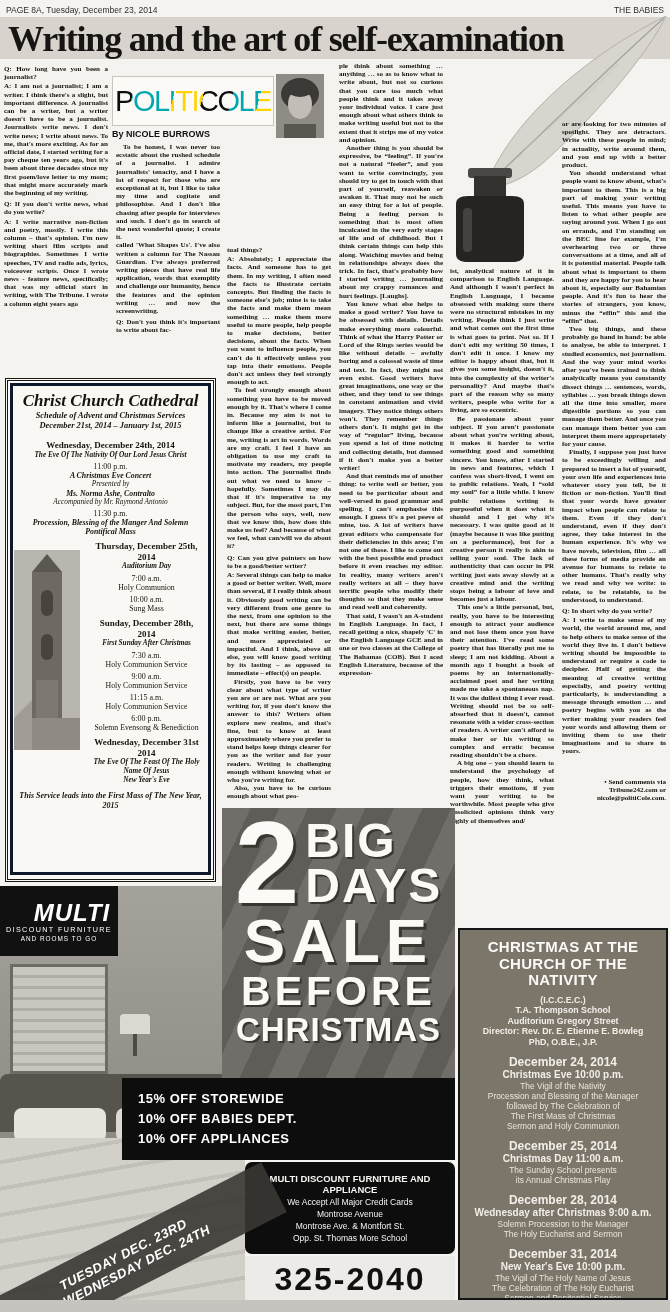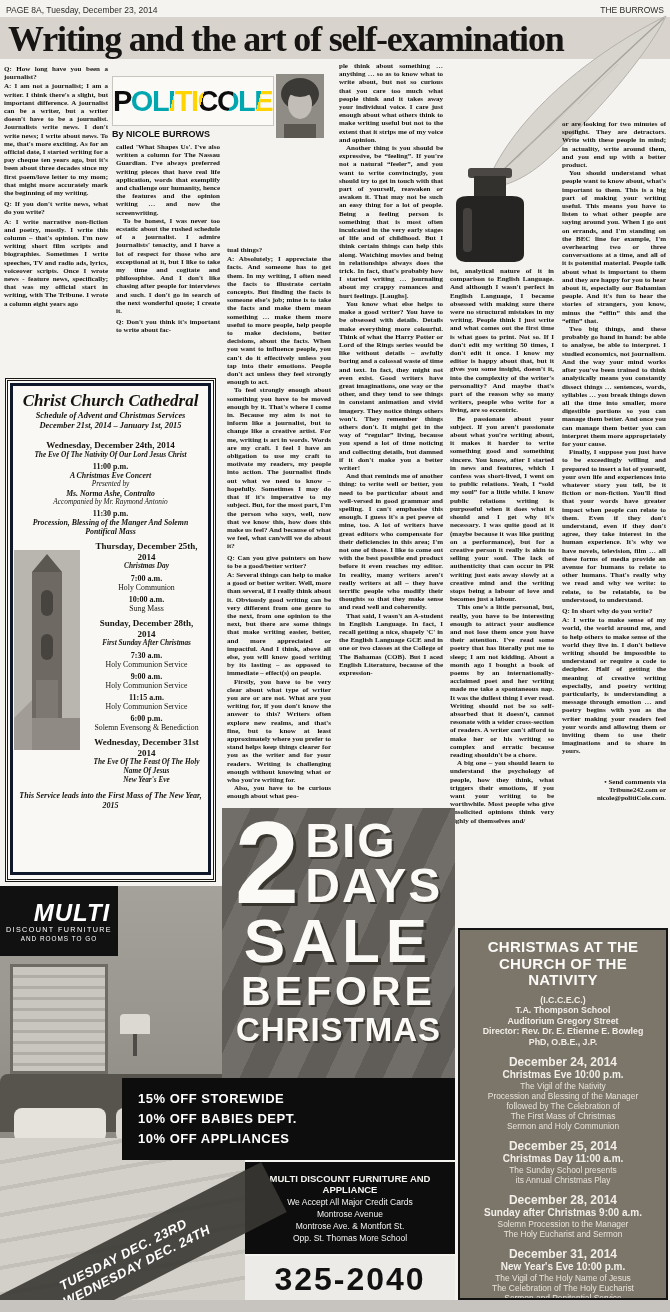--- a/index.html
+++ b/index.html
@@ -27,40 +27,40 @@
   .c1{left:4px;top:62px;height:318px;}
   .c2{left:116px;top:143px;height:233px;}
   .c3{left:227px;top:243px;height:564px;}
   .c4{left:339px;top:62px;height:745px;}
   .c5{left:450px;top:267px;height:658px;}
   .c6{left:562px;top:120px;height:806px;}
 
   
   .plogo{position:absolute;left:112px;top:76px;width:162px;height:50px;background:#fbfaf7;
     border:1px solid #c9c6c0;box-sizing:border-box;overflow:hidden;}
-  .plogo span{display:block;font-family:"Liberation Sans",sans-serif;font-weight:700;font-size:29px;
-    letter-spacing:-1.5px;line-height:48px;
+  .plogo span{display:block;font-family:"Liberation Sans",sans-serif;font-weight:400;font-size:29px;
+    letter-spacing:-1.5px;line-height:48px;text-align:center;
     background:linear-gradient(105deg,#0c0c0c 0 14%,#00a6b0 14% 38%,#ffd400 38% 55%,#0c0c0c 55% 72%,#00a6b0 72% 88%,#ffd400 88% 100%);
     -webkit-background-clip:text;background-clip:text;color:#0c0c0c;-webkit-text-fill-color:transparent;}
   .headshot{position:absolute;left:276px;top:74px;width:48px;height:64px;}
   .byline{position:absolute;left:112px;top:129px;width:170px;font-family:"Liberation Sans",sans-serif;
     font-weight:700;font-size:9px;color:#101010;}
 
   .quill{position:absolute;left:448px;top:8px;width:222px;height:256px;}
 
   
   .cathedral{position:absolute;left:5px;top:378px;width:211px;height:504px;
     border:3px double #1a1814;background:#faf8f4;box-sizing:border-box;}
   .cathedral-inner{position:relative;margin:2px;border:3px solid #0f172a;height:492px;box-sizing:border-box;
     padding:4px 5px;text-align:center;overflow:hidden;}
   .cathedral .t1{font-size:17px;font-weight:700;font-style:italic;line-height:20px;margin-top:1px;}
   .cathedral .t2{font-size:8.4px;font-weight:700;font-style:italic;line-height:10px;}
   .cathedral .d{font-size:9px;font-weight:700;margin-top:5px;line-height:10.5px;}
   .cathedral .s{font-size:7.3px;font-weight:700;font-style:italic;line-height:8.8px;}
-  .cathedral .tm{font-size:8px;font-weight:700;margin-top:3px;line-height:9px;}
+  .cathedral .tm{font-size:8px;font-weight:400;margin-top:3px;line-height:9px;}
   .cathedral .p2{font-size:7.8px;line-height:9px;}
   .cathedral .i{font-size:7.8px;font-style:italic;font-weight:700;line-height:9px;}
   .cathedral .i2{font-size:7.3px;font-style:italic;line-height:8.6px;}
   .cathedral .ft{font-size:8px;font-weight:700;font-style:italic;margin-top:7px;line-height:9.5px;}
   .cathedral .ind{margin-left:72px;}
   .cathedral .gap{height:4px;}
   .church-photo{position:absolute;left:6px;top:169px;width:66px;height:200px;}
 
   
   .bedroom{position:absolute;left:0;top:886px;width:245px;height:426px;overflow:hidden;
@@ -91,21 +91,21 @@
   .sale .big,.sale .days{font-size:48px;line-height:45px;letter-spacing:2px;text-shadow:2px 2px 0 #39362f;}
   .sale .salew{font-size:62px;line-height:58px;letter-spacing:6px;text-shadow:3px 3px 0 #39362f;}
   .sale .before{font-size:41px;line-height:42px;letter-spacing:4px;text-shadow:2px 2px 0 #39362f;}
   .sale .xmas{font-size:33px;line-height:36px;letter-spacing:1px;text-shadow:2px 2px 0 #39362f;}
   .discounts{position:absolute;left:122px;top:1078px;width:333px;height:82px;background:#0d0d0d;
     color:#fff;font-family:"Liberation Sans",sans-serif;font-weight:900;
     display:flex;flex-direction:column;justify-content:center;padding-left:16px;box-sizing:border-box;}
   .discounts .ln{font-size:13px;line-height:20px;letter-spacing:0.5px;}
   .minfo{position:absolute;left:245px;top:1162px;width:210px;height:92px;background:#0d0d0d;
     color:#f5f4f1;text-align:center;font-family:"Liberation Sans",sans-serif;
-    display:flex;flex-direction:column;justify-content:center;gap:2px;}
+    display:flex;flex-direction:column;justify-content:center;gap:2px;border-radius:7px;}
   .minfo .b{font-weight:700;font-size:9.5px;line-height:11px;padding:0 12px;}
   .minfo .r{font-size:8.5px;line-height:10px;}
   .phone{position:absolute;left:245px;top:1256px;width:210px;height:46px;background:#edebe7;
     color:#111;font-family:"Liberation Sans",sans-serif;font-weight:900;font-size:32px;
     display:flex;align-items:center;justify-content:center;letter-spacing:2px;}
   .dates{position:absolute;left:-38px;top:1234px;width:330px;height:56px;background:rgba(58,55,51,0.9);
     transform:rotate(-27deg);color:#fff;font-family:"Liberation Sans",sans-serif;font-weight:700;
     font-style:italic;text-align:center;display:flex;flex-direction:column;justify-content:center;
     font-size:13px;line-height:16px;letter-spacing:0.5px;}
 
@@ -122,21 +122,21 @@
 
   .pagebottom{position:absolute;left:0;top:1300px;width:670px;height:12px;background:#c7c4bf;}
 </style>
 </head>
 <body>
 
 <div class="page">
 
   <div class="masthead">
     <span>PAGE 8A, Tuesday, December 23, 2014</span>
-    <span>THE BURROWS</span>
+    <span>THE BABIES</span>
   </div>
 
   <div class="headline">Writing and the art of self-examination</div>
 
   <div class="plogo">
     <span>POLITICOLE</span>
   </div>
   <div class="headshot">
     <svg width="48" height="64" viewBox="0 0 48 64">
       <rect x="0" y="0" width="48" height="64" fill="#8f8b85"></rect>
@@ -161,22 +161,22 @@
     </svg>
   </div>
 
   <div class="col c1">
       <div class="ln q">Q: How long have you been a journalist?</div>
       <div class="ln f">A: I am not a journalist; I am a writer.  I think there's a slight, but important difference. A journalist can be a writer, but a writer doesn't have to be a journalist.  Journalists write news.  I don't write news; I write about news. To me, that's more exciting. As for an official date, I started writing for a pay cheque ten years ago, but it's been about three decades since my first poem/love letter to my mom; that might more accurately mark the beginning of my writing.</div>
       <div class="ln q">Q: If you don't write news, what do you write?</div>
       <div class="ln f">A: I write narrative non-fiction and poetry, mostly. I write this column – that's opinion.  I'm now writing short film scripts and biographies. Sometimes I write speeches, TV and radio ads, lyrics, voiceover scripts. Once I wrote news - feature news, specifically; that was my official start in writing, with The Tribune. I wrote a column eight years ago</div>
     </div>
   <div class="col c2">
+      <div class="ln p">To be honest, I was never too ecstatic about the rushed schedule of a journalist. I admire journalists' tenacity, and I have a lot of respect for those who are exceptional at it, but I like to take my time and cogitate and philosophise. And I don't like chasing after people for interviews and such.  I don't go in search of the next wonderful quote; I create it.</div>
       <div class="ln f">called 'What Shapes Us'. I've also written a column for The Nassau Guardian. I've always preferred writing pieces that have real life application, words that exemplify and challenge our humanity, hence the features and the opinion writing … and now the screenwriting.</div>
-      <div class="ln p">To be honest, I was never too ecstatic about the rushed schedule of a journalist. I admire journalists' tenacity, and I have a lot of respect for those who are exceptional at it, but I like to take my time and cogitate and philosophise. And I don't like chasing after people for interviews and such.  I don't go in search of the next wonderful quote; I create it.</div>
       <div class="ln q">Q: Don't you think it's important to write about fac-</div>
     </div>
   <div class="col c3">
       <div class="ln q">tual things?</div>
       <div class="ln f">A: Absolutely; I appreciate the facts. And someone has to get them. In my writing, I often need the facts to illustrate certain concepts. But finding the facts is someone else's job; mine is to take the facts and make them mean something … make them more useful to more people, help people to make decisions, better decisions, about the facts. When you want to influence people, you can't do it effectively unless you tap into their emotions. People don't act unless they feel strongly enough to act.</div>
       <div class="ln p">To feel strongly enough about something you have to be moved enough by it. That's where I come in. Because my aim is not to inform like a journalist, but to change like a creative artist. For me, writing is art in words. Words are my craft. I feel I have an obligation to use my craft to motivate my readers, my people into action. The journalist finds out what we need to know – hopefully. Sometimes I may do that if it's imperative to my subject. But, for the most part, I'm the person who says, well, now that we know this, how does this make us feel? And because of what we feel, what can/will we do about it?</div>
       <div class="ln q">Q: Can you give pointers on how to be a good/better writer?</div>
       <div class="ln f">A: Several things can help to make a good or better writer. Well, more than several, if I really think about it. Obviously good writing can be very different from one genre to the next, from one opinion to the next, but there are some things that make writing easier, better, and more appreciated or impactful. And I think, above all else, you will know good writing by its lasting – as opposed to immediate – effect(s) on people.</div>
       <div class="ln p">Firstly, you have to be very clear about what type of writer you are or are not.  What are you writing for, if you don't know the answer to this? Writers often explore new realms, and that's fine, but to know at least approximately where you prefer to stand helps keep things clearer for you as the writer and for your readers. Writing is challenging enough without knowing what or who you're writing for.</div>
       <div class="ln p">Also, you have to be curious enough about what peo-</div>
@@ -213,21 +213,21 @@
         <div class="ln d">Wednesday, December 24th, 2014</div>
         <div class="ln s">The Eve Of The Nativity Of Our Lord Jesus Christ</div>
         <div class="ln tm">11:00 p.m.</div>
         <div class="ln i">A Christmas Eve Concert</div>
         <div class="ln i2">Presented by</div>
         <div class="ln i">Ms. Norma Ashe, Contralto</div>
         <div class="ln i2">Accompanied by Mr. Raymond Antonio</div>
         <div class="ln tm">11:30 p.m.</div>
         <div class="ln i">Procession, Blessing of the Manger And Solemn Pontifical Mass</div>
         <div class="ln d ind">Thursday, December 25th, 2014</div>
-        <div class="ln s ind">Christmas Day</div>
+        <div class="ln s ind">Auditorium Day</div>
         <div class="ln tm ind">7:00 a.m.</div>
         <div class="ln p2 ind">Holy Communion</div>
         <div class="ln tm ind">10:00 a.m.</div>
         <div class="ln p2 ind">Sung Mass</div>
         <div class="ln d ind">Sunday, December 28th, 2014</div>
         <div class="ln s ind">First Sunday After Christmas</div>
         <div class="ln tm ind">7:30 a.m.</div>
         <div class="ln p2 ind">Holy Communion Service</div>
         <div class="ln tm ind">9:00 a.m.</div>
         <div class="ln p2 ind">Holy Communion Service</div>
@@ -321,21 +321,21 @@
       <div class="ln r">followed by The Celebration of</div>
       <div class="ln r">The First Mass of Christmas</div>
       <div class="ln r">Sermon and Holy Communion</div>
       <div class="ln gap"></div>
       <div class="ln dt">December 25, 2014</div>
       <div class="ln b2">Christmas Day 11:00 a.m.</div>
       <div class="ln r">The Sunday School presents</div>
       <div class="ln r">its Annual Christmas Play</div>
       <div class="ln gap"></div>
       <div class="ln dt">December 28, 2014</div>
-      <div class="ln b2">Sunday after Christmas 9:00 a.m.</div>
+      <div class="ln b2">Wednesday after Christmas 9:00 a.m.</div>
       <div class="ln r">Solemn Procession to the Manager</div>
       <div class="ln r">The Holy Eucharist and Sermon</div>
       <div class="ln gap"></div>
       <div class="ln dt">December 31, 2014</div>
       <div class="ln b2">New Year's Eve 10:00 p.m.</div>
       <div class="ln r">The Vigil of The Holy Name of Jesus</div>
       <div class="ln r">The Celebration of The Holy Eucharist</div>
       <div class="ln r">Sermon and Penitential Service</div>
     </div>
 

